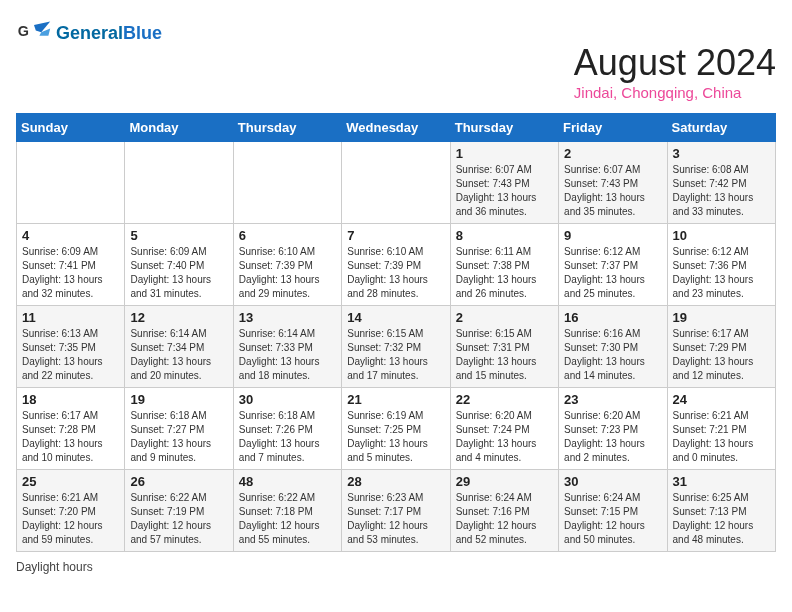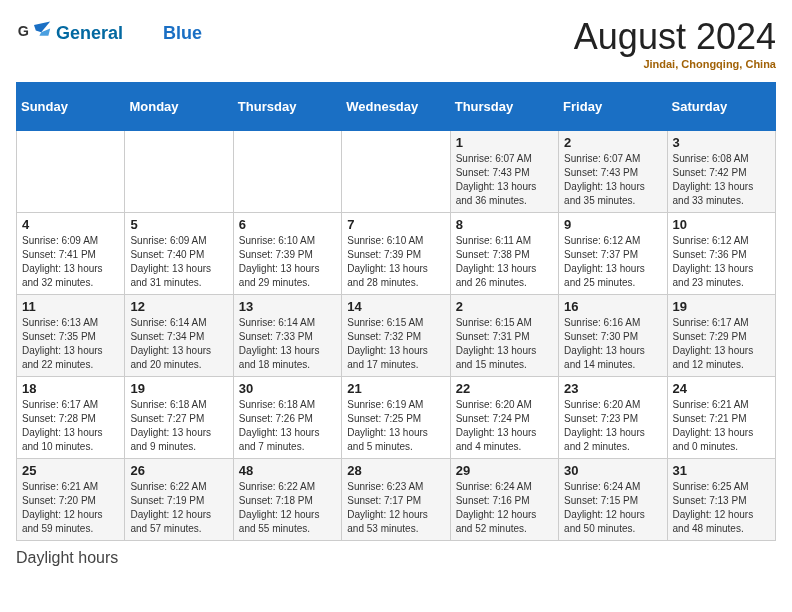--- a/index.html
+++ b/index.html
@@ -20,47 +20,46 @@
       display: flex;
       align-items: center;
       gap: 4px;
     }
     .logo-text {
       font-size: 18px;
       font-weight: bold;
       line-height: 1.1;
     }
     .logo-text .general { color: #0369a1; }
-    .logo-text .blue { color: #1a6fc4; padding-left: 40px; }
+    .logo-text .blue { color: #1a6fc4; }
     .logo-icon {
       width: 36px;
       height: 36px;
     }
     .title-area {
-      text-align: right;
+      margin-top: 26px;
     }
     .main-title {
       font-size: 36px;
       font-weight: normal;
       color: #222;
     }
     .subtitle {
-      font-size: 11px;
-      color: #a16207;
-      font-weight: bold;
+      font-size: 15px;
+      color: #ec4899;
     }
     .calendar-table {
       width: 100%;
       border-collapse: collapse;
       font-size: 11px;
     }
     .calendar-table thead th {
       background-color: #1a6fc4;
       color: #fff;
-      padding: 16px 4px;
+      padding: 6px 4px;
       text-align: left;
       font-size: 13px;
       font-weight: bold;
       border: 1px solid #1a6fc4;
     }
     .calendar-table tbody td {
       border: 1px solid #ccc;
       vertical-align: top;
       padding: 4px 5px;
       width: calc(100% / 7);
@@ -80,21 +79,21 @@
     .cell-content .info {
       color: #333;
       line-height: 1.4;
       font-size: 10px;
     }
     .empty-cell {
       background: #fff !important;
     }
     .footer-legend {
       margin-top: 8px;
-      font-size: 16px;
+      font-size: 12px;
       color: #444;
     }
   </style>
 </head>
 <body>
 
 <div class="header-area">
   <div class="logo">
     <svg class="logo-icon" viewBox="0 0 40 40">
       <rect x="0" y="0" width="40" height="40" rx="3" fill="white"></rect>

